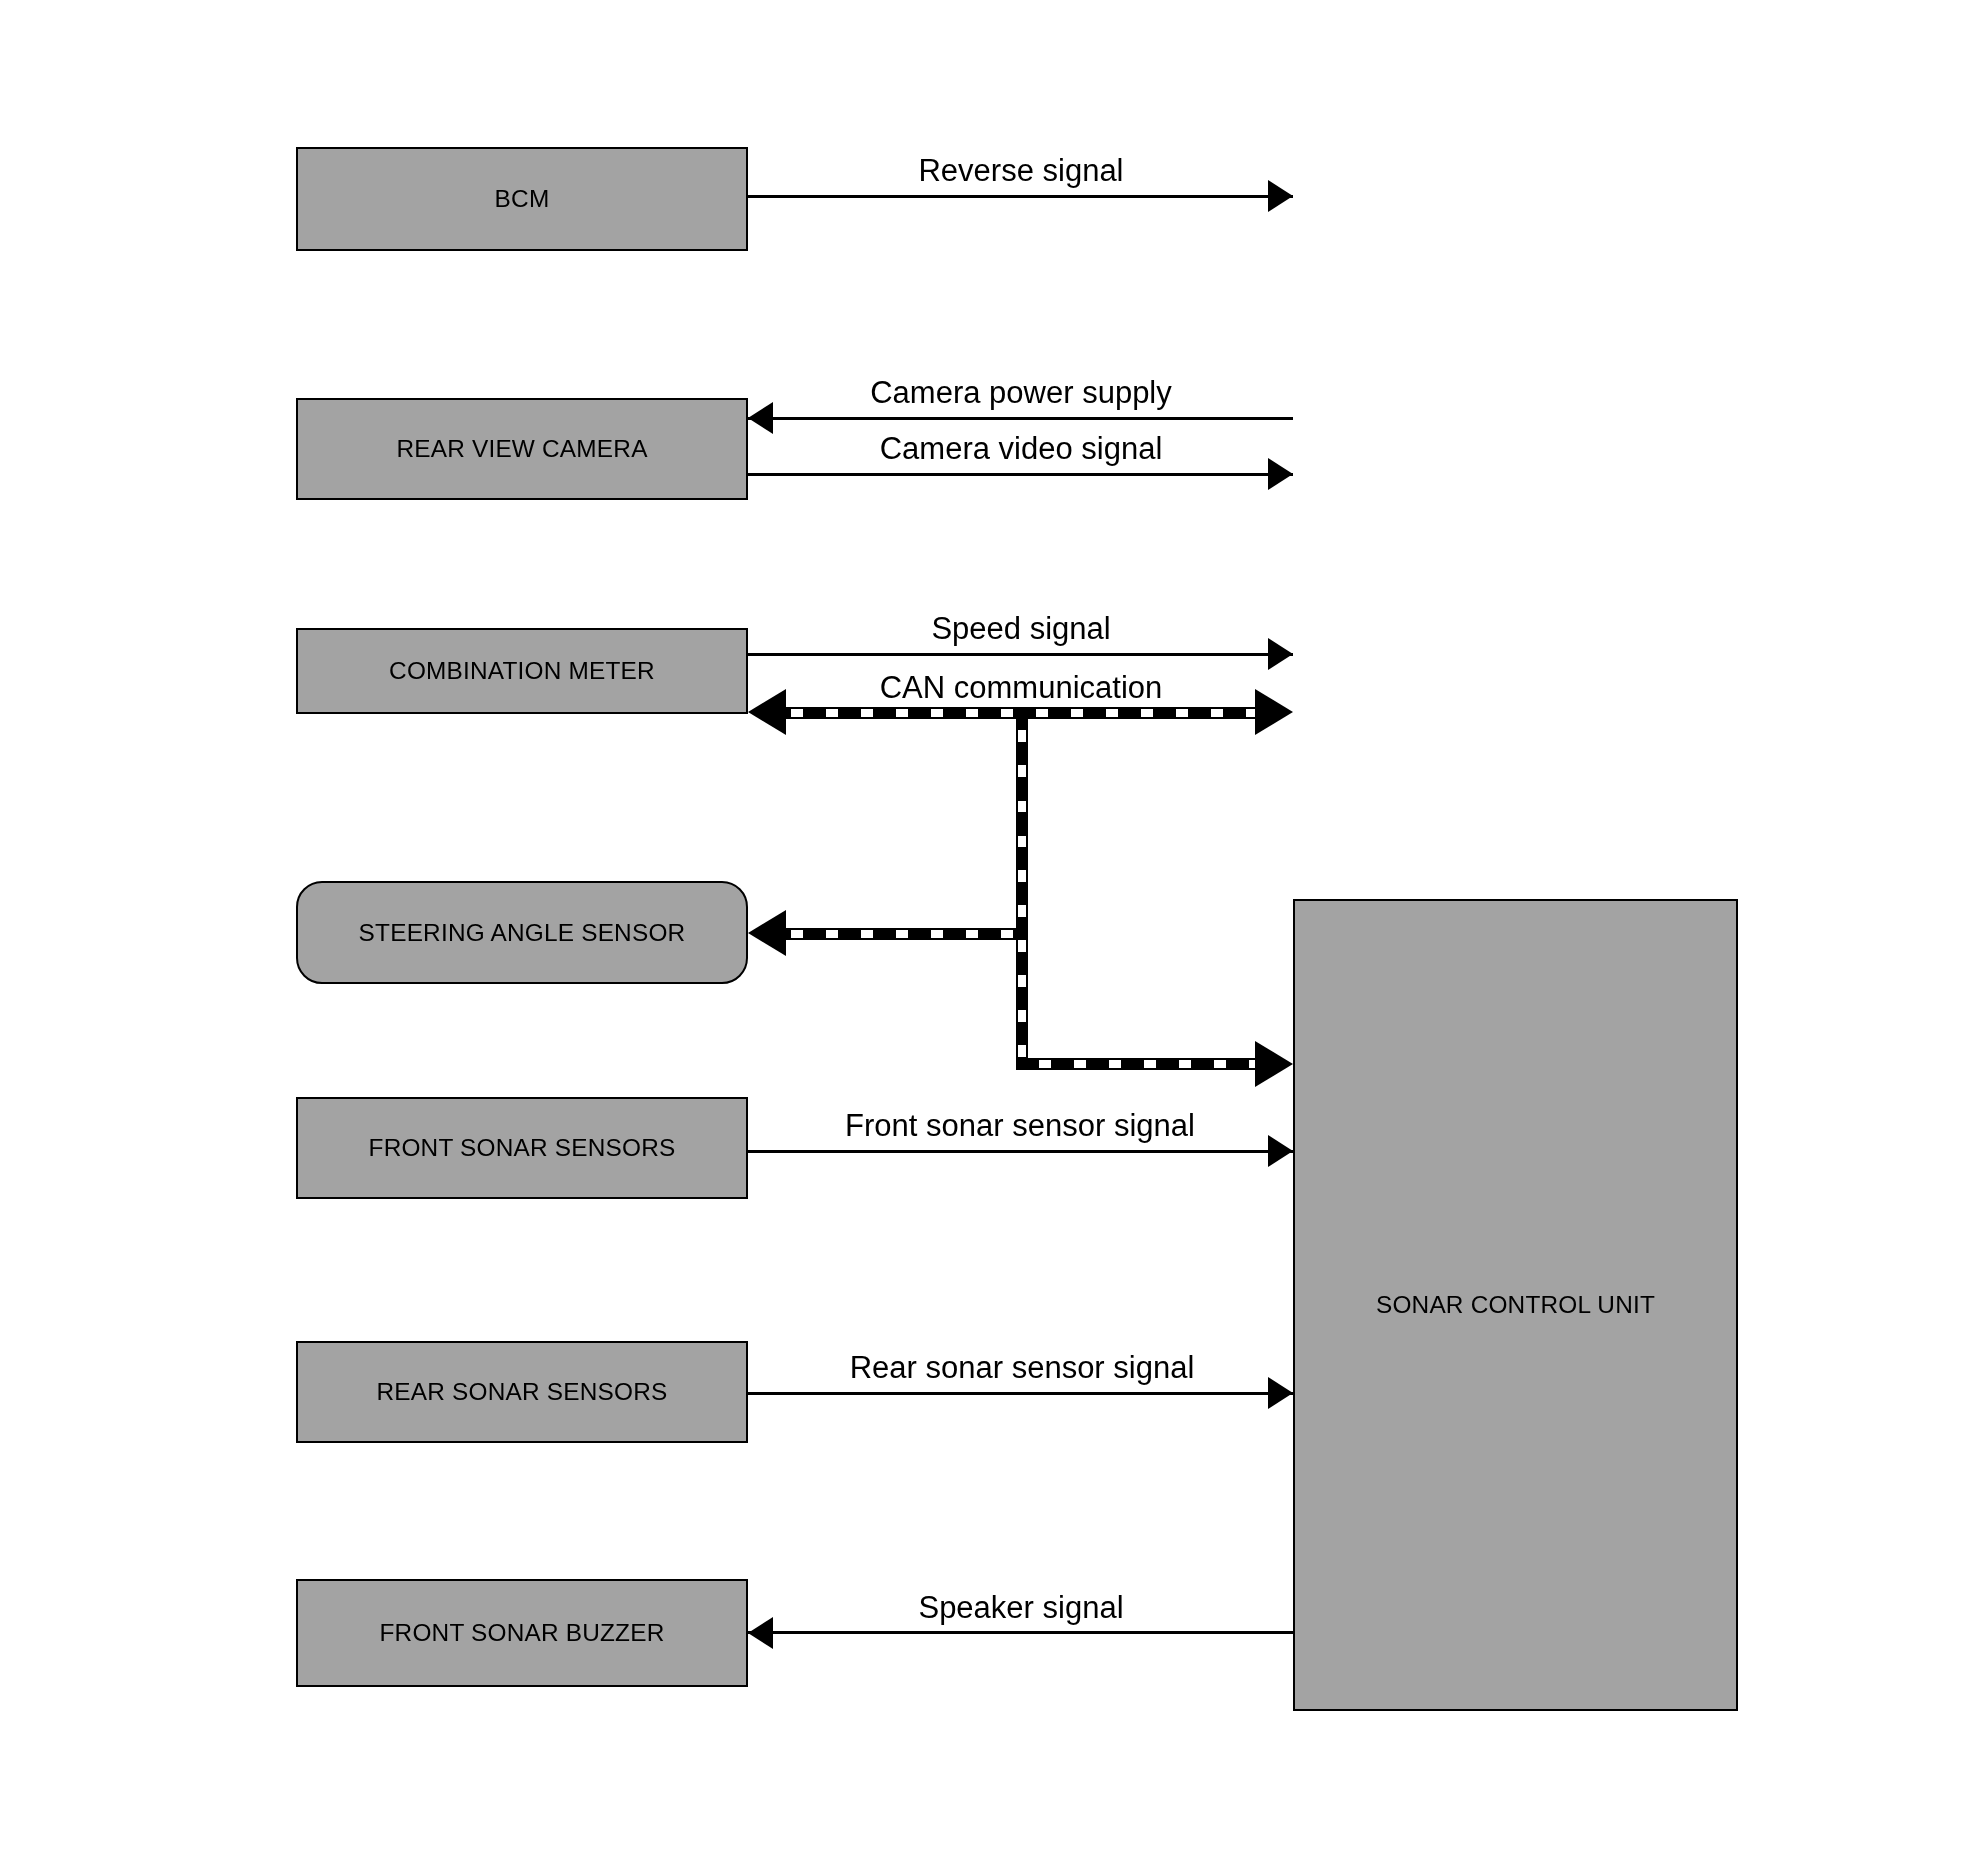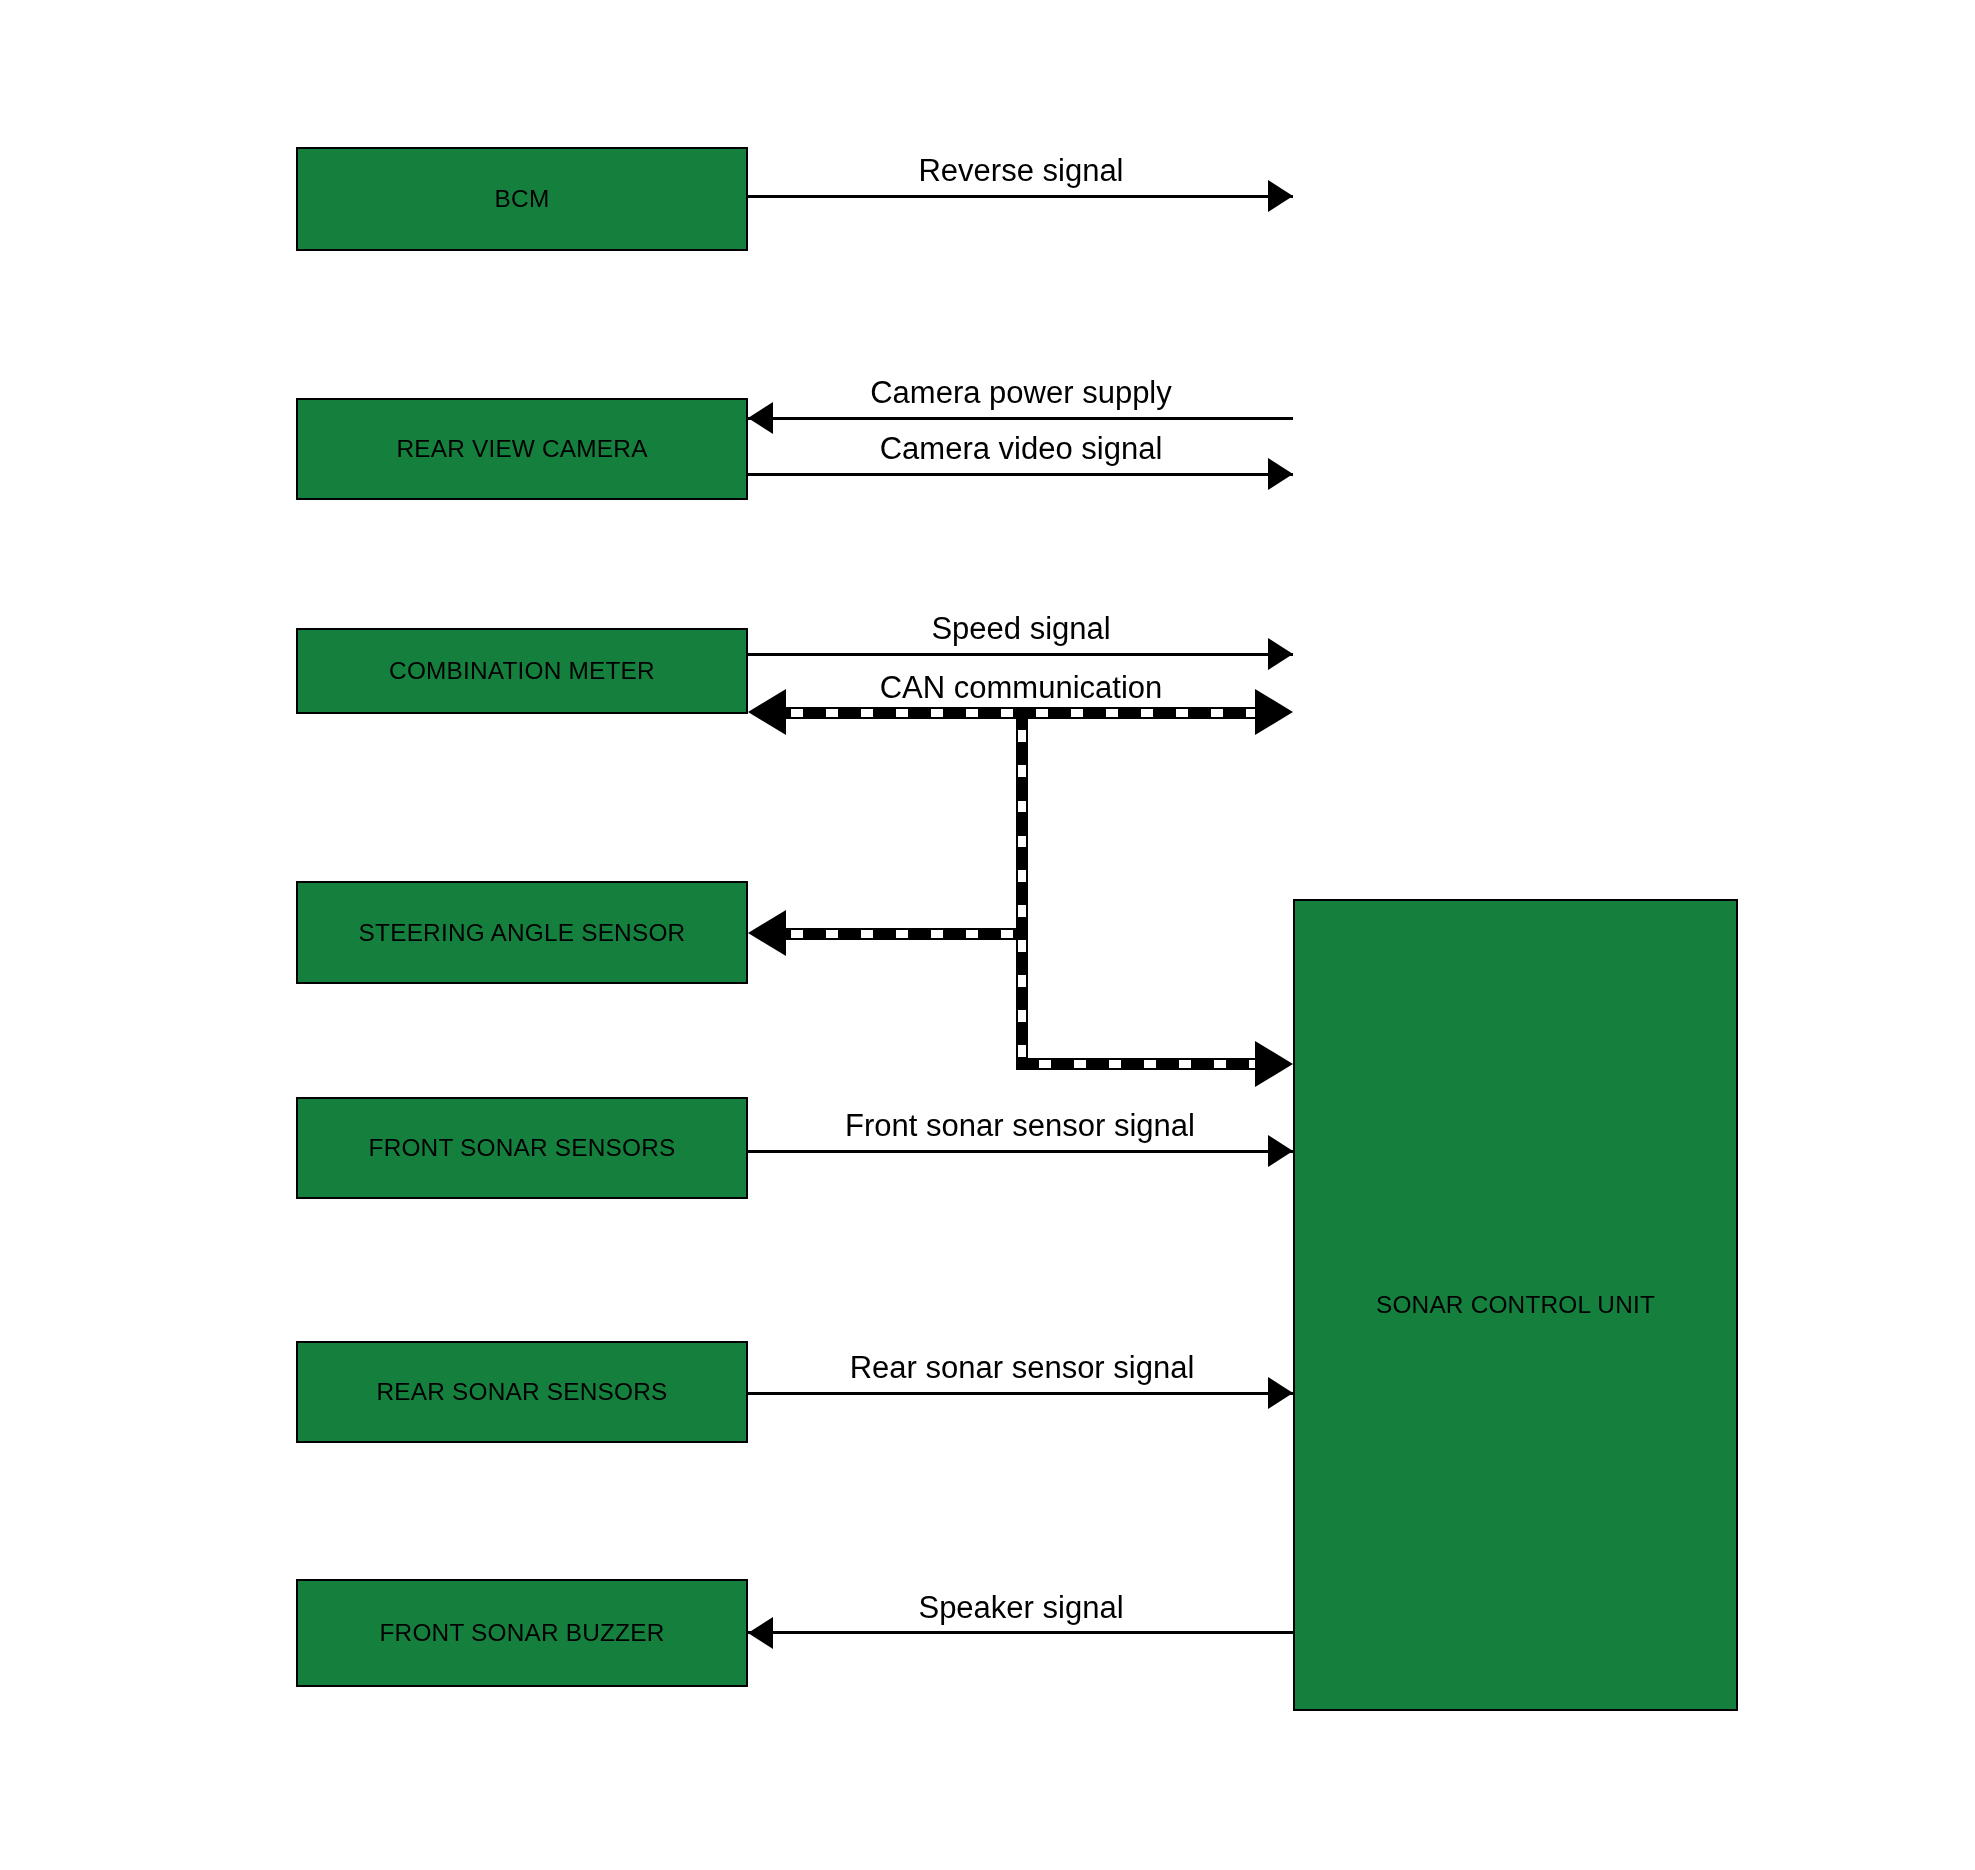--- a/index.html
+++ b/index.html
@@ -15,21 +15,21 @@
     position: relative;
     width: 1975px;
     height: 1871px;
     background: #ffffff;
     overflow: hidden;
   }
   .box {
     position: absolute;
     box-sizing: border-box;
     border: 2.9px solid #000000;
-    background: #15803d;
+    background: #a3a3a3;
     display: flex;
     align-items: center;
     justify-content: center;
     text-align: center;
   }
   .box span {
     font-size: 24.4px;
     line-height: 28px;
     letter-spacing: 0.2px;
     white-space: nowrap;
@@ -95,21 +95,21 @@
 <div id="stage">
     <div class="box" style="left: 296px; top: 147px; width: 452px; height: 104px;">
       <span>BCM</span>
     </div>
     <div class="box" style="left: 296px; top: 398px; width: 452px; height: 102px; justify-content: center;">
       <span>REAR VIEW CAMERA</span>
     </div>
     <div class="box" style="left: 296px; top: 628px; width: 452px; height: 86px;">
       <span>COMBINATION METER</span>
     </div>
-    <div class="box" style="left: 296px; top: 881px; width: 452px; height: 103px;">
+    <div class="box" style="left: 296px; top: 881px; width: 452px; height: 103px; border-radius: 26px;">
       <span>STEERING ANGLE SENSOR</span>
     </div>
     <div class="box" style="left: 296px; top: 1097px; width: 452px; height: 102px;">
       <span>FRONT SONAR SENSORS</span>
     </div>
     <div class="box" style="left: 296px; top: 1341px; width: 452px; height: 102px;">
       <span>REAR SONAR SENSORS</span>
     </div>
     <div class="box" style="left: 296px; top: 1579px; width: 452px; height: 108px;">
       <span>FRONT SONAR BUZZER</span>

